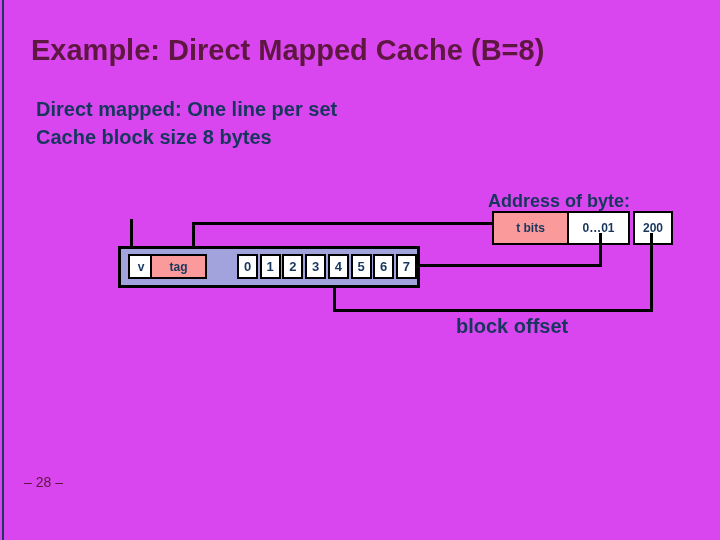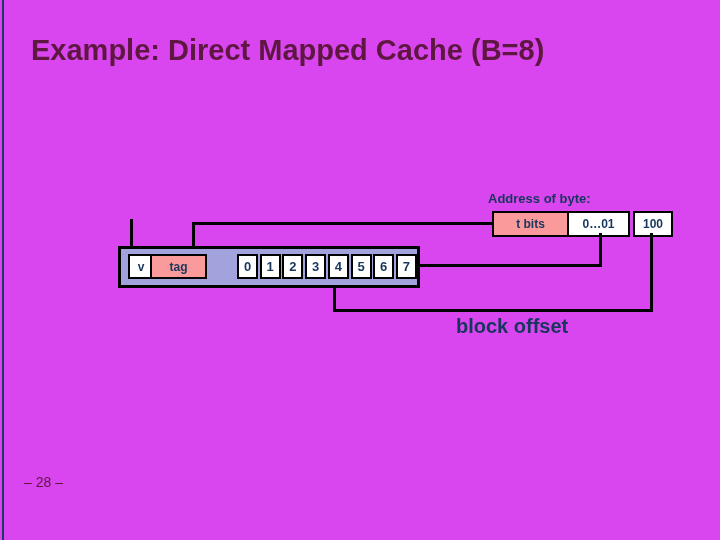--- a/index.html
+++ b/index.html
@@ -17,25 +17,25 @@
     position:absolute; left:36px; top:95px;
     font-size:20px; font-weight:bold; color:#17365d; line-height:28px; white-space:nowrap;
   }
 
   .match-label {
     position:absolute; left:118px; top:201px;
     font-size:14px; font-weight:bold; color:#17365d; white-space:pre;
   }
   .address-label {
     position:absolute; left:488px; top:191px;
-    font-size:13px; font-weight:bold; color:#17365d; white-space:nowrap;
+    font-size:18px; font-weight:bold; color:#17365d; white-space:nowrap;
   }
 
   .addr-box {
-    position:absolute; top:211px; height:26px; box-sizing:border-box;
+    position:absolute; top:211px; height:34px; box-sizing:border-box;
     border:2px solid #000; background:#fff;
     display:flex; align-items:center; justify-content:center;
     font-size:12px; font-weight:bold; color:#17365d;
   }
   .addr-tbits { left:492px; width:77px; background:#fb9a9a; }
   .addr-set   { left:567px; width:63px; }
   .addr-off   { left:633px; width:40px; }
 
   .cache-line {
     position:absolute; left:118px; top:246px; width:302px; height:42px;
@@ -81,26 +81,30 @@
   }
 </style>
 </head>
 <body>
 
 <div class="slide">
   <div class="left-border"></div>
 
   <h1 class="title">Example: Direct Mapped Cache (B=8)</h1>
 
+  <div class="subtitle">
+    <div>Direct mapped: One line per set</div>
+    <div>Cache block size 8 bytes</div>
+  </div>
 
   <div class="address-label">Address of byte:</div>
 
   <div class="addr-box addr-tbits">t bits</div>
   <div class="addr-box addr-set">0…01</div>
-  <div class="addr-box addr-off">100</div>
+  <div class="addr-box addr-off">200</div>
 
   <div class="ln ln-valid"></div>
   <div class="ln ln-tag-h"></div>
   <div class="ln ln-tag-v"></div>
   <div class="ln ln-set-h"></div>
   <div class="ln ln-set-v"></div>
   <div class="ln ln-off-right"></div>
   <div class="ln ln-off-h"></div>
   <div class="ln ln-off-left"></div>
 

